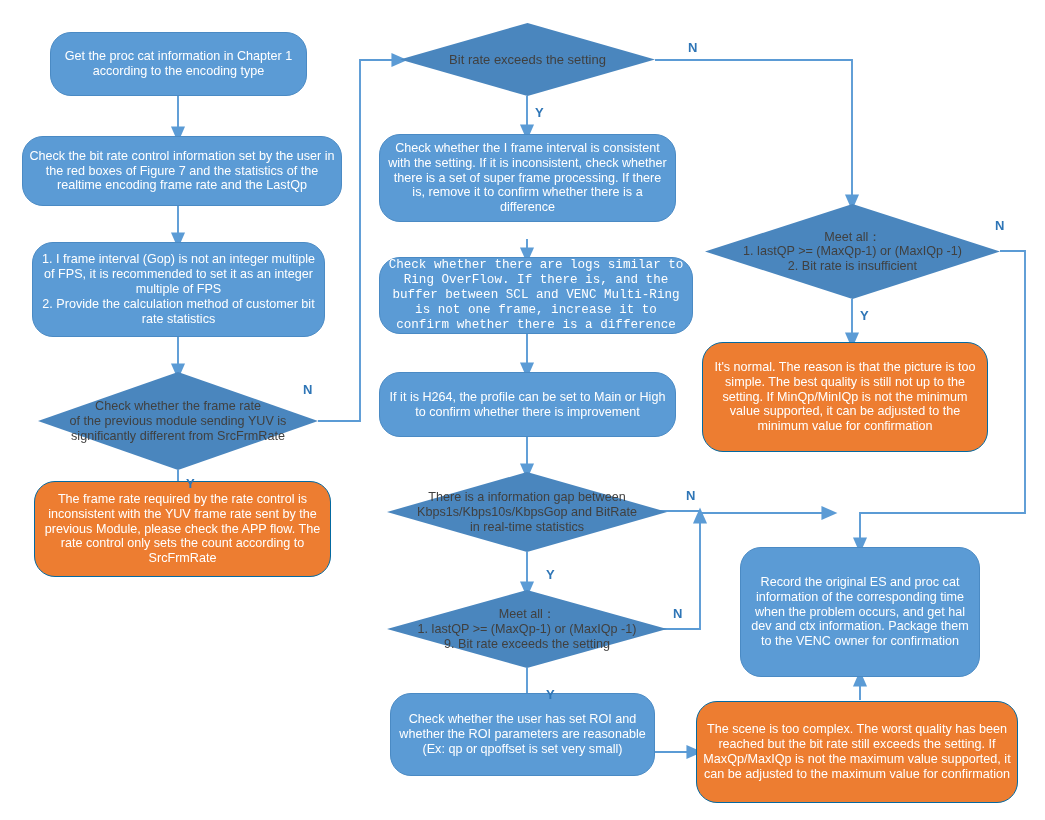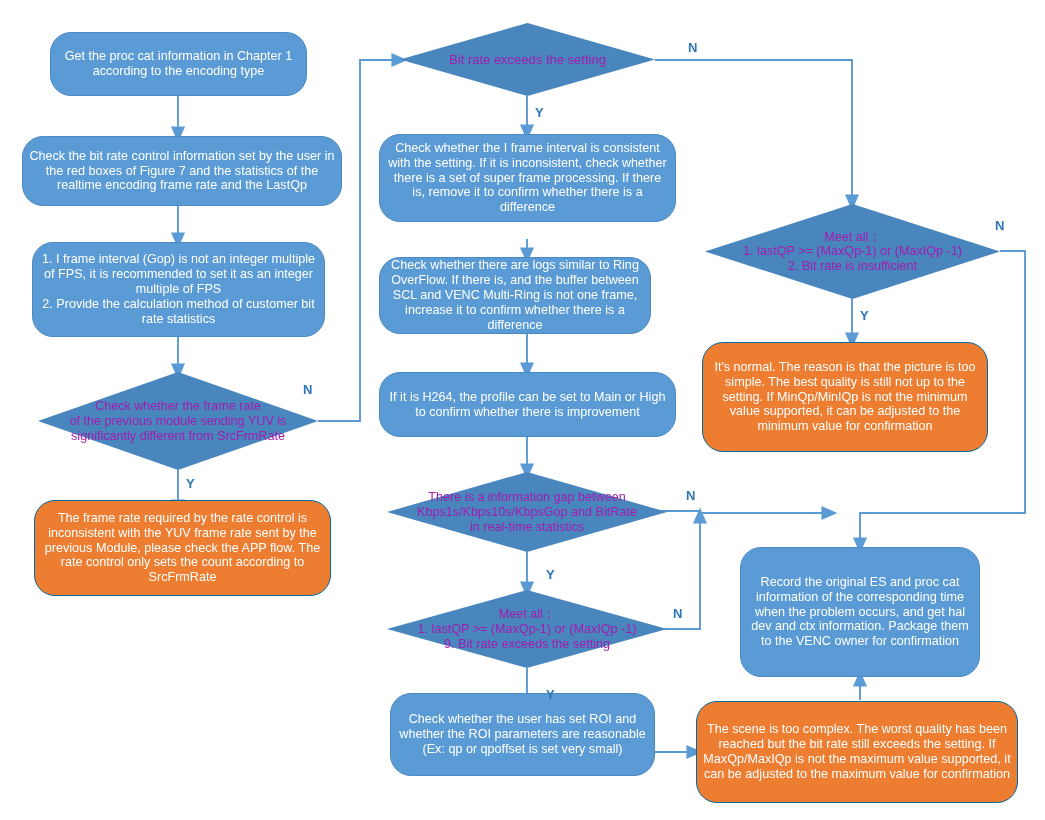--- a/index.html
+++ b/index.html
@@ -12,21 +12,21 @@
 
   .node{position:absolute;box-sizing:border-box;display:flex;align-items:center;
         justify-content:center;text-align:center;color:#ffffff;line-height:1.18;border-radius:21px;}
 
   .proc{background:#5B9BD5;border:1px solid #4A8AC4;padding:4px 6px;}
   .term{background:#ED7D31;border:1px solid #0369a1;padding:4px 6px;}
 
   .dia{position:absolute;}
   .dia .shape{position:absolute;left:0;top:0;width:100%;height:100%;}
   .dia .dlabel{position:absolute;left:0;top:50%;transform:translateY(-50%);
-        width:100%;text-align:center;color:#a21caf;line-height:1.18;
+        width:100%;text-align:center;color:#404040;line-height:1.18;
         white-space:nowrap;}
 
   .elabel{position:absolute;color:#2E75B6;font-size:13px;font-weight:600;}
   .fs13{font-size:13px;}
   .fs125{font-size:12.6px;}
 </style>
 </head>
 <body>
 
 <div id="canvas">
@@ -94,38 +94,38 @@
     <svg class="shape" viewBox="0 0 280 98" xmlns="http://www.w3.org/2000/svg">
       <polygon points="140,0 280,49 140,98 0,49" fill="#4A86BE"></polygon>
     </svg>
     <div class="dlabel fs125">
       <div>Check whether the frame rate</div>
       <div>of the  previous module sending YUV is</div>
       <div>significantly different from SrcFrmRate</div>
     </div>
   </div>
 
-  <div class="node term fs125" style="left:34px;top:500px;width:297px;height:96px;">
+  <div class="node term fs125" style="left:34px;top:481px;width:297px;height:96px;">
     <span>The frame rate required by the rate control is inconsistent with the YUV frame rate sent by the previous Module, please check the APP flow. The rate control only sets the count according to SrcFrmRate</span>
   </div>
 
   <div class="dia" style="left:400px;top:23px;width:255px;height:73px;">
     <svg class="shape" viewBox="0 0 255 73" xmlns="http://www.w3.org/2000/svg">
       <polygon points="127.5,0 255,36.5 127.5,73 0,36.5" fill="#4A86BE"></polygon>
     </svg>
     <div class="dlabel fs13">
       <div>Bit rate exceeds the setting</div>
     </div>
   </div>
 
   <div class="node proc fs125" style="left:379px;top:134px;width:297px;height:88px;">
     <span>Check whether the I frame interval is consistent with the setting. If it is inconsistent, check whether there is a set of super frame processing. If there is, remove it to confirm whether there is a difference</span>
   </div>
 
-  <div class="node proc fs125" style="left:379px;top:257px;width:272px;height:77px;">
+  <div class="node proc fs125" style="left:379px;top:257px;width:314px;height:77px;font-family:Liberation Mono, monospace;">
     <span>Check whether there are logs similar to Ring OverFlow. If there is, and the buffer between SCL and VENC Multi-Ring is not one frame, increase it to confirm whether there is a difference</span>
   </div>
 
   <div class="node proc fs125" style="left:379px;top:372px;width:297px;height:65px;text-align:center;">
     <span>If it is H264, the profile can be set to Main or High to confirm whether there is improvement</span>
   </div>
 
   <div class="dia" style="left:387px;top:472px;width:280px;height:80px;">
     <svg class="shape" viewBox="0 0 280 80" xmlns="http://www.w3.org/2000/svg">
       <polygon points="140,0 280,40 140,80 0,40" fill="#4A86BE"></polygon>

